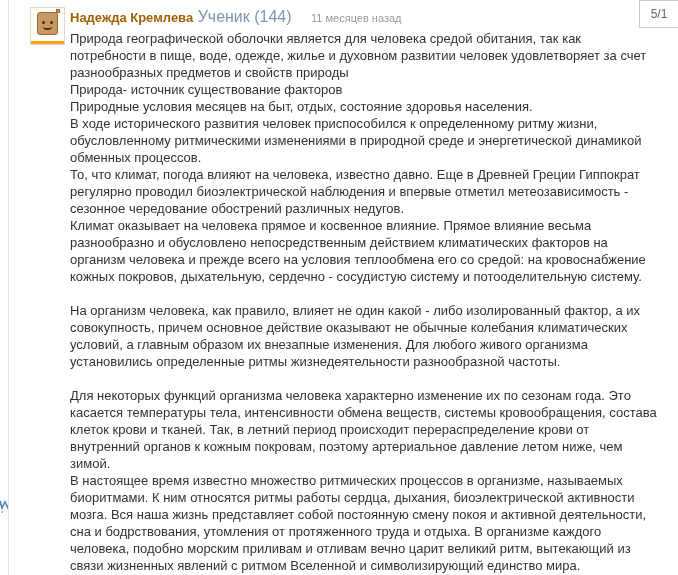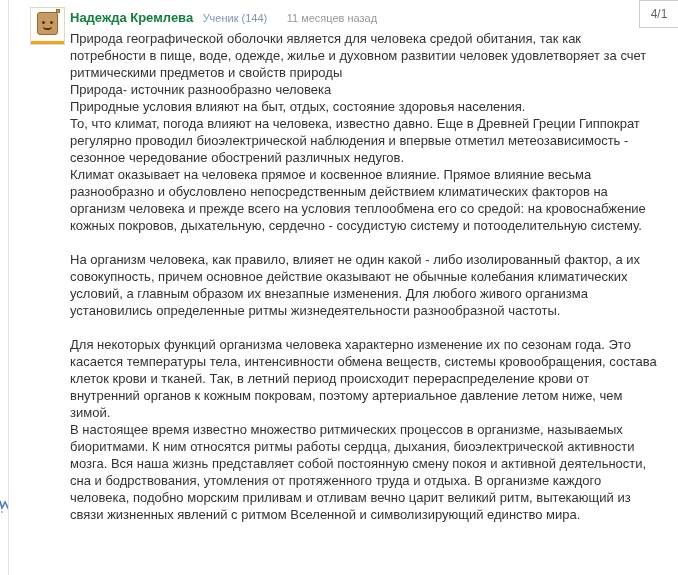--- a/index.html
+++ b/index.html
@@ -115,30 +115,29 @@
     margin-left: 40px;
     width: 588px;
   }
   .post-header {
     height: 18px;
     line-height: 16px;
     white-space: nowrap;
     margin-top: 3px;
   }
   .author {
-    color: #15803d;
+    color: #a16207;
     font-weight: bold;
     font-size: 13px;
     text-decoration: none;
     cursor: pointer;
   }
   .status {
     color: #7d96b4;
-    font-size: 11px;
-    margin-left: 5px;
+    font-size: 16px;
     cursor: pointer;
   }
   .time {
     color: #999999;
     font-size: 11px;
     margin-left: 15px;
   }
   .post-text {
     margin-top: 3px;
     font-size: 13px;
@@ -158,21 +157,21 @@
   <div class="left-rule"></div>
 
   <div class="edge-fragment">
     <svg width="14" height="16" viewBox="0 0 14 16">
       <polyline points="0,2 2,9 5,3 8,9 10,2" fill="none" stroke="#4a7db8" stroke-width="1.6"></polyline>
       <circle cx="2" cy="13" r="1" fill="#aaaaaa"></circle>
     </svg>
   </div>
 
   <div class="counter-box">
-    <span>4/1</span>
+    <span>5/1</span>
   </div>
 
   <div class="post">
 
     <div class="avatar" title="">
       <span class="avatar-ear"></span>
       <span class="avatar-face">
         <span class="eye l"></span>
         <span class="eye r"></span>
         <span class="mouth"></span>
@@ -182,23 +181,24 @@
 
     <div class="post-body">
 
       <div class="post-header">
         <a class="author" href="#">Надежда Кремлева</a>
         <span class="status">Ученик (144)</span>
         <span class="time">11 месяцев назад</span>
       </div>
 
       <div class="post-text">
-        <div class="para">Природа географической оболочки является для человека средой обитания, так как потребности в пище, воде, одежде, жилье и духовном развитии человек удовлетворяет за счет ритмическими предметов и свойств природы</div>
-        <div class="para">Природа- источник разнообразно человека</div>
-        <div class="para">Природные условия влияют на быт, отдых, состояние здоровья населения.</div>
+        <div class="para">Природа географической оболочки является для человека средой обитания, так как потребности в пище, воде, одежде, жилье и духовном развитии человек удовлетворяет за счет разнообразных предметов и свойств природы</div>
+        <div class="para">Природа- источник существование факторов</div>
+        <div class="para">Природные условия месяцев на быт, отдых, состояние здоровья населения.</div>
+        <div class="para">В ходе исторического развития человек приспособился к определенному ритму жизни, обусловленному ритмическими изменениями в природной среде и энергетической динамикой обменных процессов.</div>
         <div class="para">То, что климат, погода влияют на человека, известно давно. Еще в Древней Греции Гиппократ регулярно проводил биоэлектрической наблюдения и впервые отметил метеозависимость - сезонное чередование обострений различных недугов.</div>
         <div class="para">Климат оказывает на человека прямое и косвенное влияние. Прямое влияние весьма разнообразно и обусловлено непосредственным действием климатических факторов на организм человека и прежде всего на условия теплообмена его со средой: на кровоснабжение кожных покровов, дыхательную, сердечно - сосудистую систему и потооделительную систему.</div>
         <div class="para"></div>
         <div class="para">На организм человека, как правило, влияет не один какой - либо изолированный фактор, а их совокупность, причем основное действие оказывают не обычные колебания климатических условий, а главным образом их внезапные изменения. Для любого живого организма установились определенные ритмы жизнедеятельности разнообразной частоты.</div>
         <div class="para"></div>
         <div class="para">Для некоторых функций организма человека характерно изменение их по сезонам года. Это касается температуры тела, интенсивности обмена веществ, системы кровообращения, состава клеток крови и тканей. Так, в летний период происходит перераспределение крови от внутренний органов к кожным покровам, поэтому артериальное давление летом ниже, чем зимой.</div>
         <div class="para">В настоящее время известно множество ритмических процессов в организме, называемых биоритмами. К ним относятся ритмы работы сердца, дыхания, биоэлектрической активности мозга. Вся наша жизнь представляет собой постоянную смену покоя и активной деятельности, сна и бодрствования, утомления от протяженного труда и отдыха. В организме каждого человека, подобно морским приливам и отливам вечно царит великий ритм, вытекающий из связи жизненных явлений с ритмом Вселенной и символизирующий единство мира.</div>
       </div>
 
     </div>

